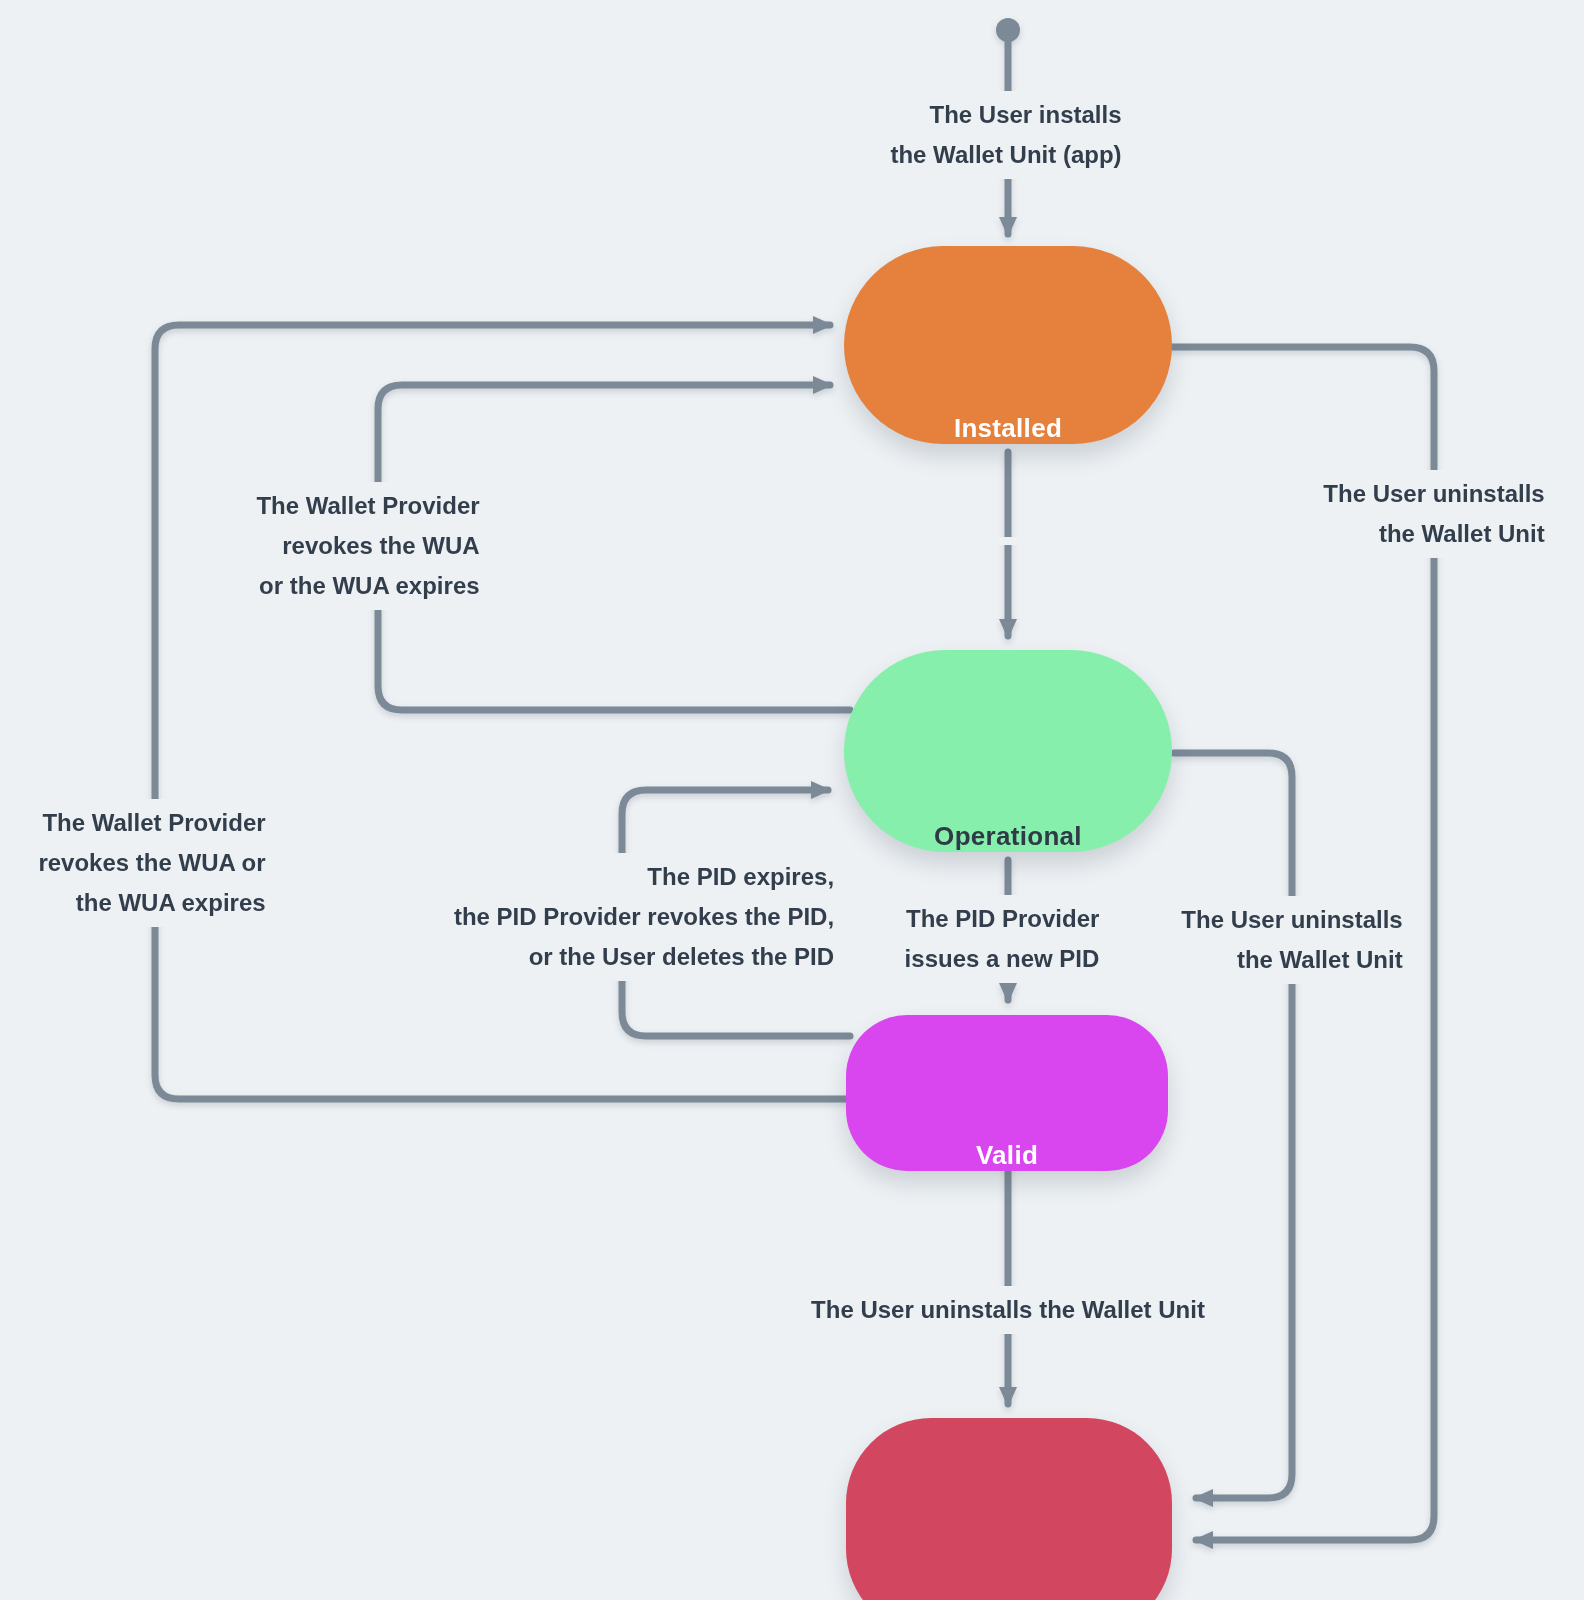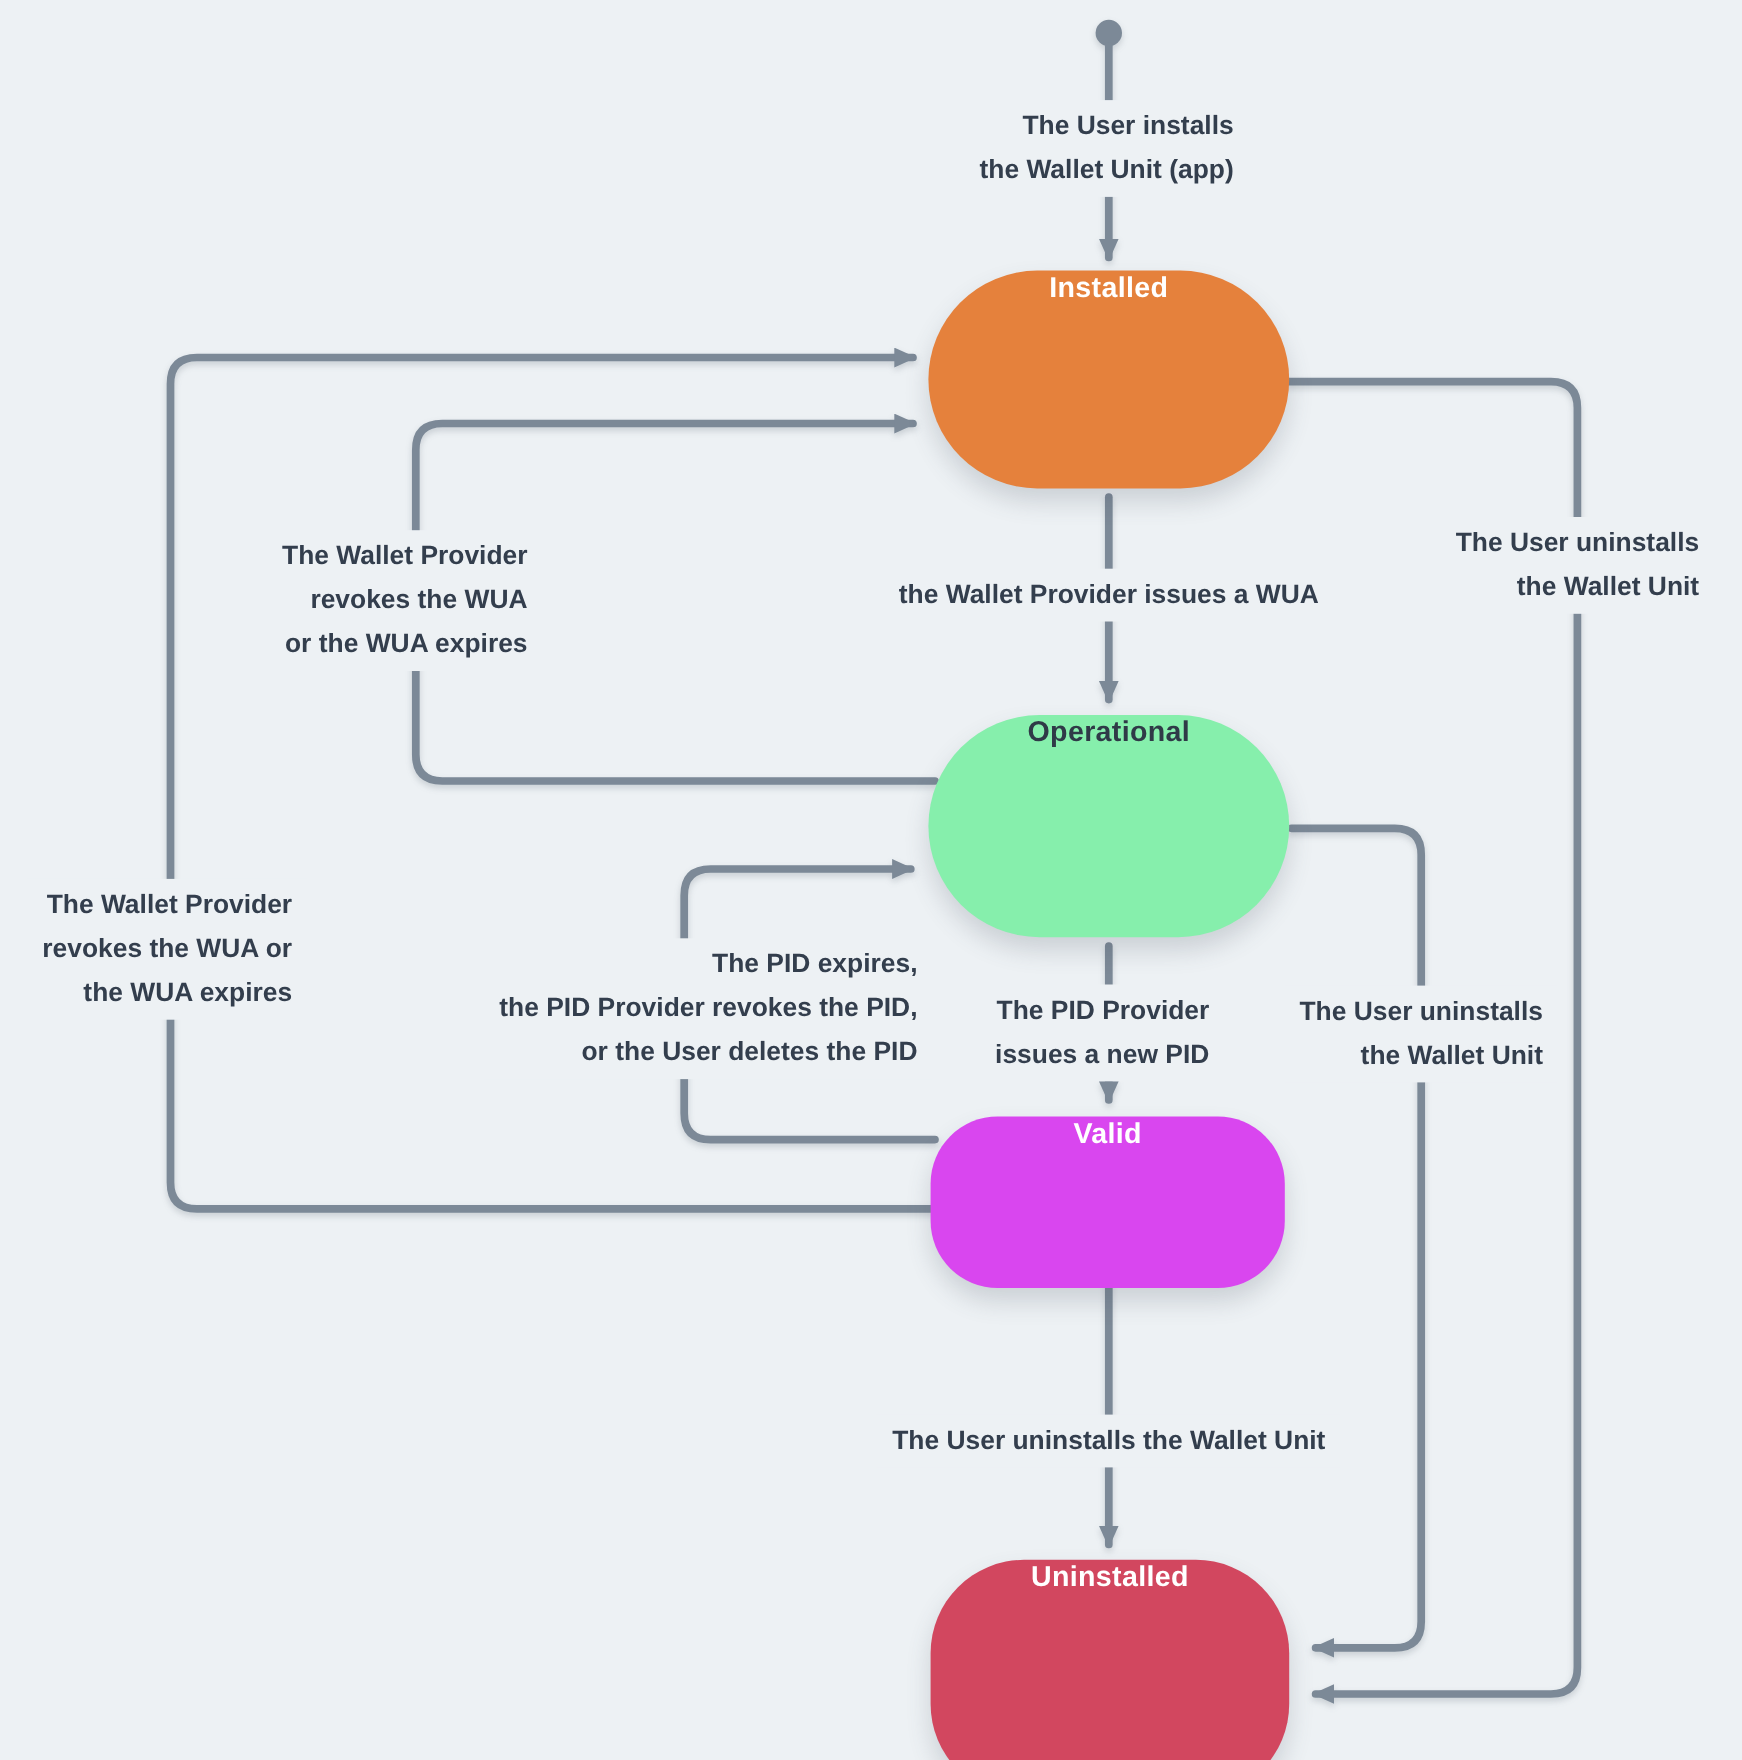--- a/index.html
+++ b/index.html
@@ -9,21 +9,21 @@
     background:#EDF1F4;
     font-family:"Liberation Sans","DejaVu Sans",sans-serif;
     overflow:hidden;
   }
   #wires{position:absolute;left:0;top:0;width:1584px;height:1600px;}
   #wires .wire{
     fill:none;stroke:#7C8997;stroke-width:7;stroke-linecap:round;stroke-linejoin:round;
   }
   #wires{filter:drop-shadow(0 3px 3px rgba(70,80,95,.22));}
   .state{
-    position:absolute;display:flex;align-items:flex-start;justify-content:center;
+    position:absolute;display:flex;align-items:flex-end;justify-content:center;
     font-weight:700;font-size:26px;letter-spacing:.3px;color:#fff;
     box-shadow:0 12px 22px rgba(70,80,95,.20);
   }
   .state-installed  {left:844px;top:246px;width:328px;height:198px;border-radius:99px;background:#E5813C;}
   .state-operational{left:844px;top:650px;width:328px;height:202px;border-radius:101px;background:#86efac;color:#2F3A47;}
   .state-valid      {left:846px;top:1015px;width:322px;height:156px;border-radius:61px;background:#d946ef;}
   .state-uninstalled{left:846px;top:1418px;width:326px;height:216px;border-radius:85px;background:#D2475F;}
   .edge-label{
     position:absolute;transform:translate(-50%,-50%);
     background:#EDF1F4;padding:4px 14px;
@@ -79,21 +79,20 @@
   <div class="state state-uninstalled">
     <span>Uninstalled</span>
   </div>
 
   <div class="edge-label lbl-install">
     <span>The User installs</span>
     <span>the Wallet Unit (app)</span>
   </div>
 
   <div class="edge-label lbl-activate">
-    <span>the Wallet Provider issues a WUA</span>
   </div>
 
   <div class="edge-label lbl-wua-revoke-mid">
     <span>The Wallet Provider</span>
     <span>revokes the WUA</span>
     <span>or the WUA expires</span>
   </div>
 
   <div class="edge-label lbl-pid-new">
     <span>The PID Provider</span>

